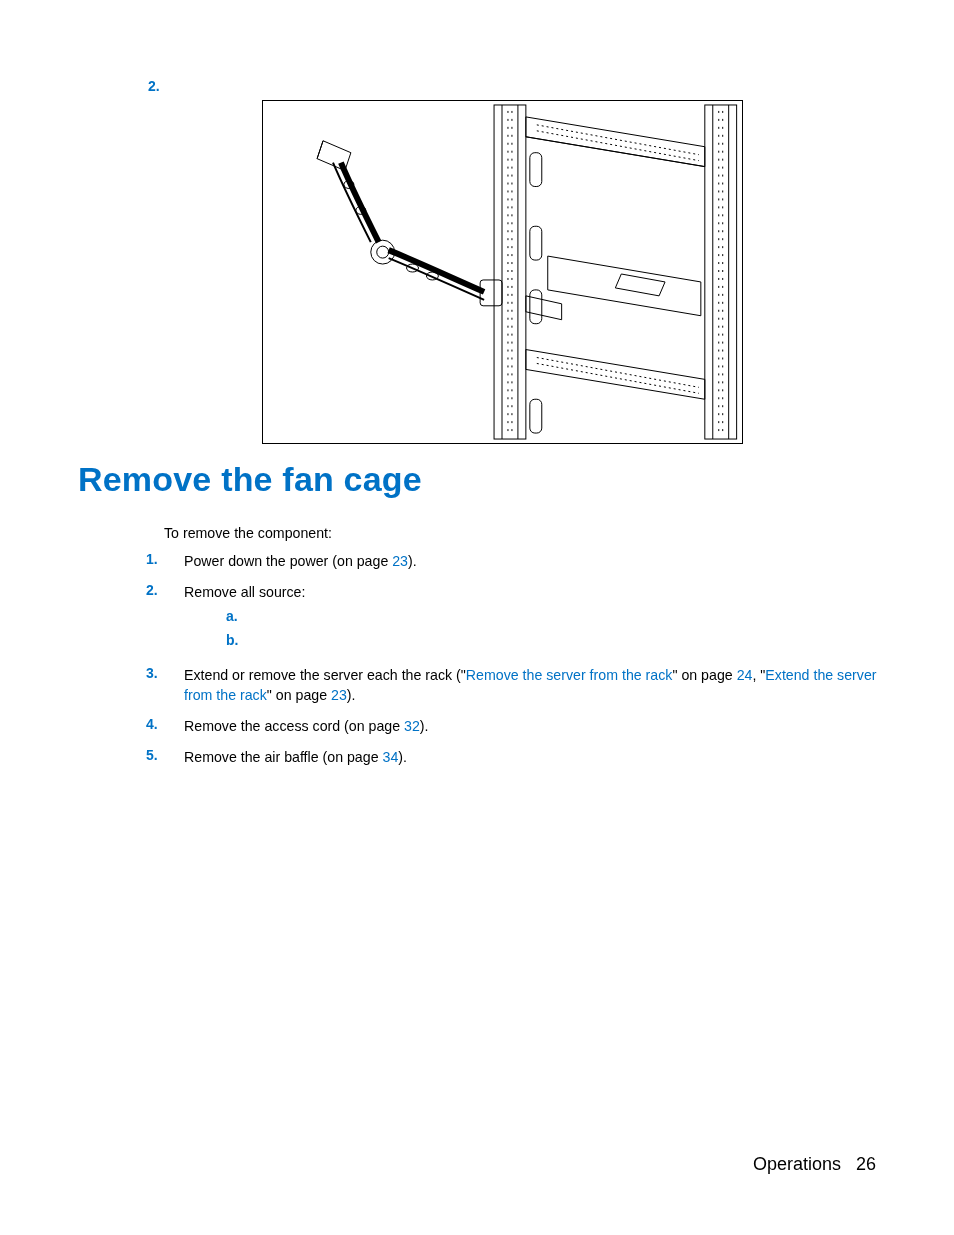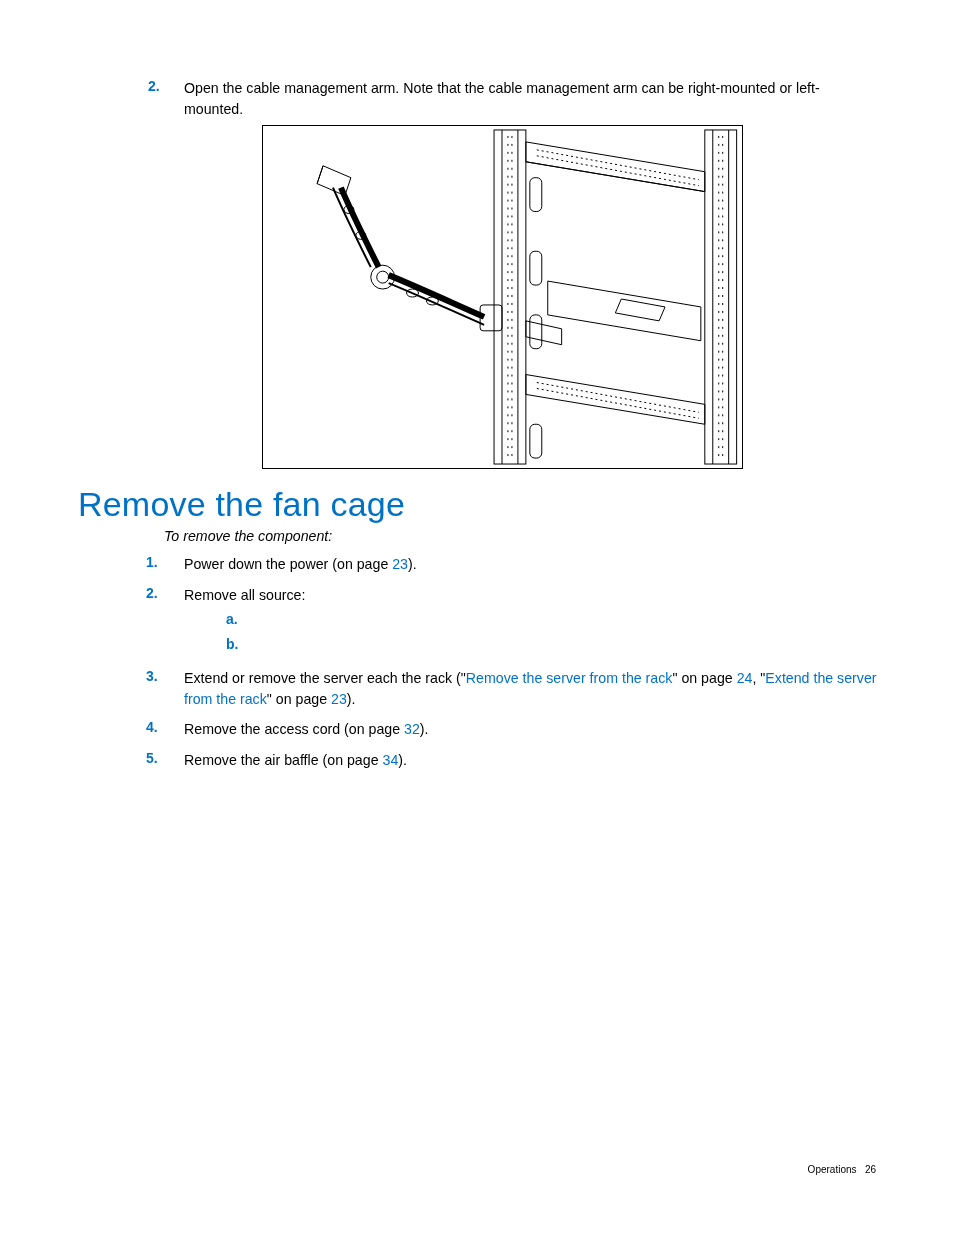--- a/index.html
+++ b/index.html
@@ -58,49 +58,48 @@
     background: #fff;
     position: relative;
     overflow: hidden;
   }
   .fig svg {
     width: 100%;
     height: 100%;
   }
   h2.section {
     font-family: "Arial Narrow", Arial, sans-serif;
-    font-weight: normal;
+    font-weight: bold;
     font-size: 34px;
     color: #0072c6;
-    margin: 16px 0 4px 0;
+    margin: 16px 0 26px 0;
     letter-spacing: 0.2px;
   }
   .intro {
     font-size: 14.2px;
     margin: 0 0 10px 86px;
-    font-style: italic;
   }
   .sub-ol {
     list-style: none;
     padding: 0;
     margin: 4px 0 4px 42px;
   }
   .sub-ol > li {
     display: flex;
     margin: 4px 0;
   }
   .link {
     color: #0072c6;
     margin-top: 27px;
   }
   .footer {
     position: absolute;
     bottom: 60px;
     right: 78px;
-    font-size: 10px;
+    font-size: 18px;
     color: #000;
     text-align: center;
   }
   .ol-section {
     list-style: none;
     padding: 0;
     margin: 0 0 0 68px;
   }
   .ol-section > li {
     display: flex;
@@ -120,21 +119,20 @@
   }
 </style>
 </head>
 <body>
 
 <div class="page">
 
   <ol class="ol-top">
     <li>
       <span class="num">2.</span>
-      <span class="step-text">Open the cable management arm. Note that the cable management arm can be right-mounted or left-mounted.</span>
     </li>
   </ol>
 
   <div class="fig">
     <svg viewBox="0 0 481 344" xmlns="http://www.w3.org/2000/svg">
 
       <g stroke="#000" stroke-width="1" fill="none">
 
         <rect x="444" y="4" width="32" height="336"></rect>
         <line x1="452" y1="4" x2="452" y2="340"></line>

